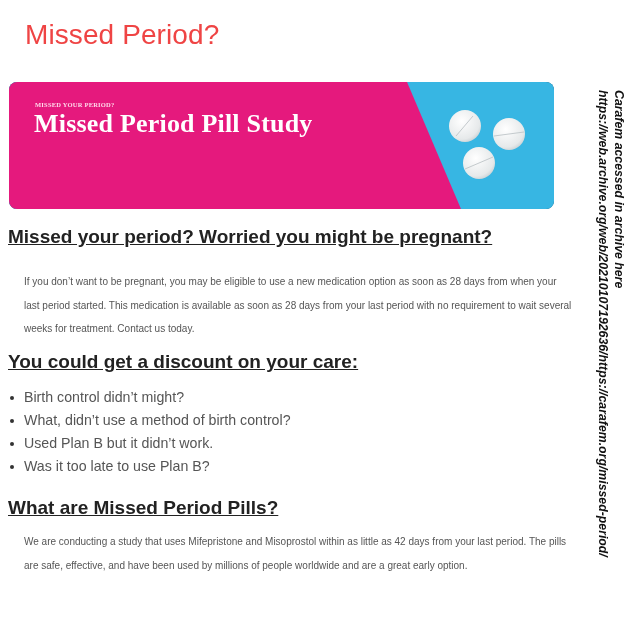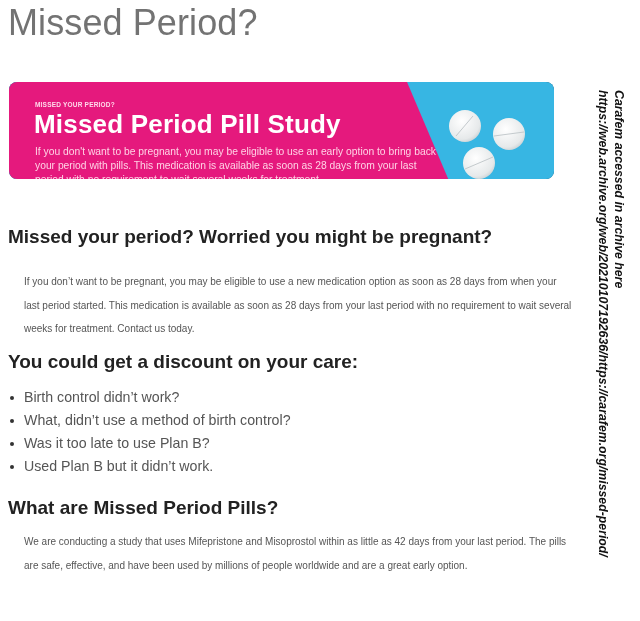--- a/index.html
+++ b/index.html
@@ -1,44 +1,45 @@
 <!DOCTYPE html>
 <html><head>
 <meta charset="utf-8">
 <style>
   html, body { margin: 0; padding: 0; }
   body {
     width: 640px; height: 621px; background: #ffffff; position: relative; overflow: hidden;
     font-family: "Liberation Sans", sans-serif; color: #222;
   }
   .page-title {
-    position: absolute; left: 8px; top: 2px; margin: 0;
-    font-size: 36px; font-weight: 400; color: #737373; letter-spacing: 0.1px;
+    position: absolute; left: 8px; top: 2px; margin: 17px;
+    font-size: 28px; font-weight: 400; color: #ef4444; letter-spacing: 0.1px;
   }
   .banner {
-    position: absolute; left: 9px; top: 82px; width: 545px; height: 97px;
-    border-radius: 8px; overflow: hidden; background: #0c4a6e;
+    position: absolute; left: 9px; top: 82px; width: 545px; height: 127px;
+    border-radius: 8px; overflow: hidden; background: #0c4a6e; font-family: Liberation Serif, serif;
   }
   .banner svg.bg { position: absolute; left: 0; top: 0; }
   .banner .kicker {
     position: absolute; left: 26px; top: 19px; font-size: 6.5px; font-weight: 700;
     color: #ffd9ea; letter-spacing: 0.2px;
   }
   .banner .headline {
     position: absolute; left: 25px; top: 27px; font-size: 26px; font-weight: 700;
     color: #ffffff; letter-spacing: 0.2px; white-space: nowrap;
   }
   .banner .blurb {
     position: absolute; left: 26px; top: 63px; width: 410px; font-size: 10.3px; line-height: 14px;
     color: #ffd2e5;
   }
   .pill { position: absolute; }
   .h2 {
     position: absolute; left: 8px; margin: 0; font-size: 19px; font-weight: 700; color: #222;
     white-space: nowrap;
+    text-decoration: underline;
   }
   .p {
     position: absolute; left: 8px; width: 548px; margin: 16px; font-size: 10px; line-height: 23.5px;
     color: #555;
   }
   ul.bullets {
     position: absolute; left: 8px; top: 386px; margin: 0; padding: 0; list-style: none;
   }
   ul.bullets li {
     font-size: 14.2px; line-height: 23px; color: #555; padding-left: 16px; position: relative;
@@ -57,21 +58,20 @@
 
 <h1 class="page-title">Missed Period?</h1>
 
 <div class="banner">
   <svg class="bg" width="545" height="127">
     <rect x="0" y="0" width="545" height="127" fill="#37b6e3"></rect>
     <polygon points="0,0 398,0 452,127 0,127" fill="#e5197d"></polygon>
   </svg>
   <div class="kicker">MISSED YOUR PERIOD?</div>
   <div class="headline">Missed Period Pill Study</div>
-  <div class="blurb">If you don't want to be pregnant, you may be eligible to use an early option to bring back your period with pills. This medication is available as soon as 28 days from your last period with no requirement to wait several weeks for treatment.</div>
   <svg class="pill" style="left:434px;top:24px" width="130" height="80">
     <defs>
       <radialGradient id="pg" cx="40%" cy="35%" r="70%">
         <stop offset="0%" stop-color="#ffffff"></stop>
         <stop offset="80%" stop-color="#e6e9ea"></stop>
         <stop offset="100%" stop-color="#c9d0d3"></stop>
       </radialGradient>
     </defs>
     <g>
       <circle cx="22" cy="20" r="16" fill="url(#pg)"></circle>
@@ -86,22 +86,22 @@
       <line x1="22" y1="63" x2="50" y2="51" stroke="#c4cacd" stroke-width="1"></line>
     </g>
   </svg>
 </div>
 
 <h2 class="h2" style="top:226px">Missed your period? Worried you might be pregnant?</h2>
 <p class="p" style="top:254px">If you don’t want to be pregnant, you may be eligible to use a new medication option as soon as 28 days from when your last period started. This medication is available as soon as 28 days from your last period with no requirement to wait several weeks for treatment. Contact us today.</p>
 
 <h2 class="h2" style="top:351px">You could get a discount on your care:</h2>
 <ul class="bullets">
-  <li><span class="dot"></span><span>Birth control didn’t work?</span></li>
+  <li><span class="dot"></span><span>Birth control didn’t might?</span></li>
   <li><span class="dot"></span><span>What, didn’t use a method of birth control?</span></li>
+  <li><span class="dot"></span><span>Used Plan B but it didn’t work.</span></li>
   <li><span class="dot"></span><span>Was it too late to use Plan B?</span></li>
-  <li><span class="dot"></span><span>Used Plan B but it didn’t work.</span></li>
 </ul>
 
 <h2 class="h2" style="top:497px">What are Missed Period Pills?</h2>
 <p class="p" style="top:514px">We are conducting a study that uses Mifepristone and Misoprostol within as little as 42 days from your last period. The pills are safe, effective, and have been used by millions of people worldwide and are a great early option.</p>
 
 <div class="annotation">Carafem accessed in archive here https://web.archive.org/web/20210107192636/https://carafem.org/missed-period/</div>
 
 </body></html>

